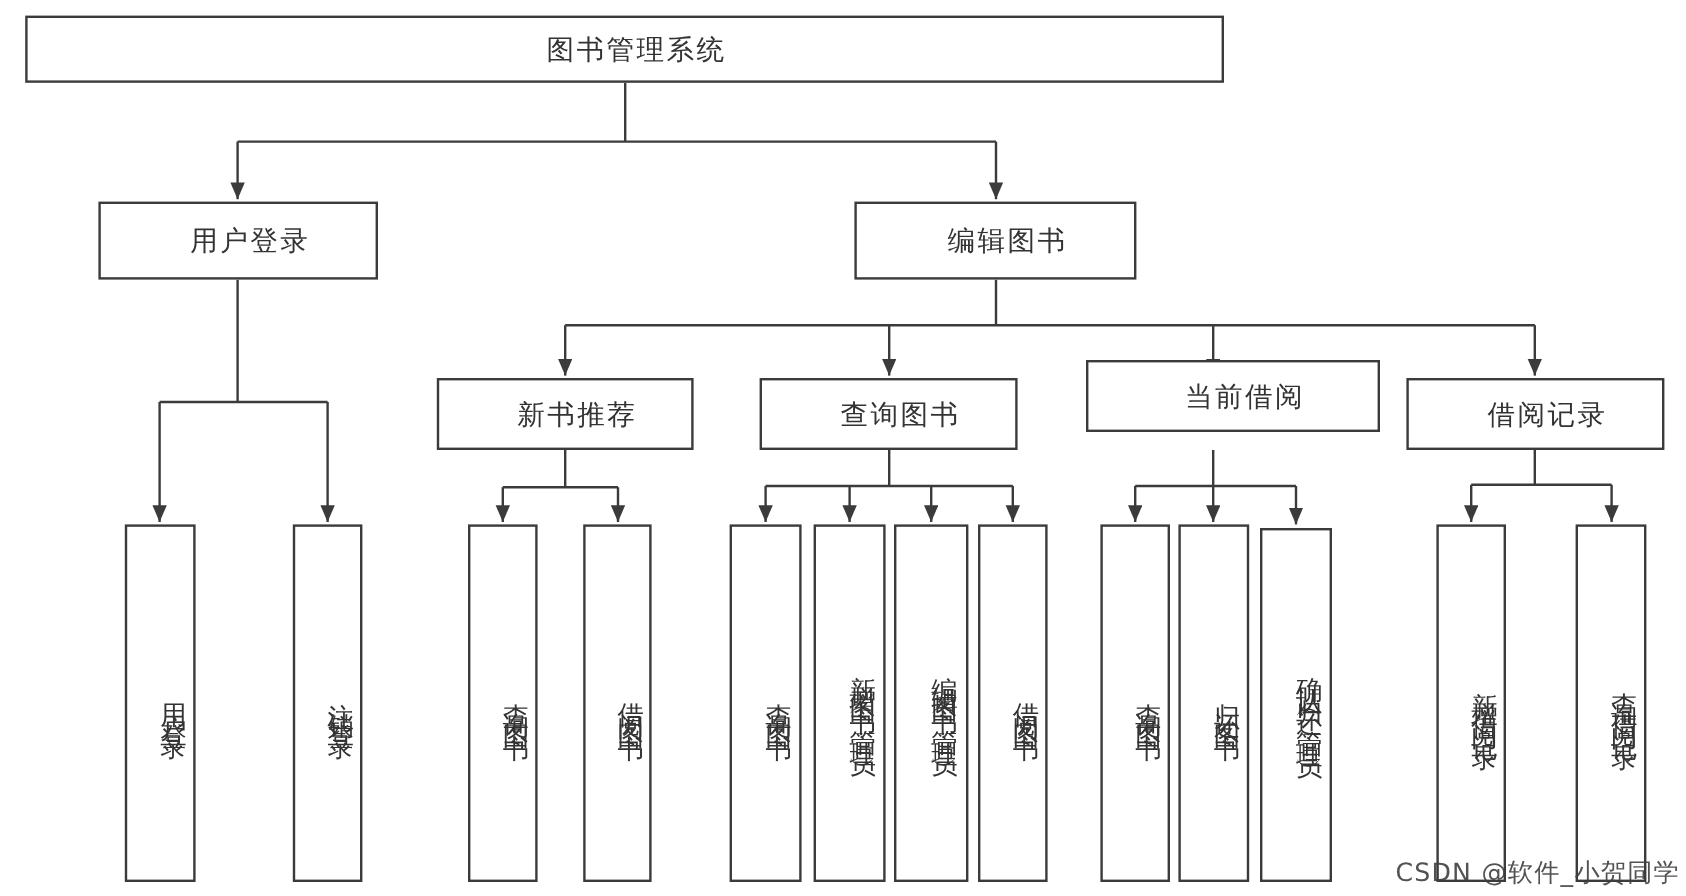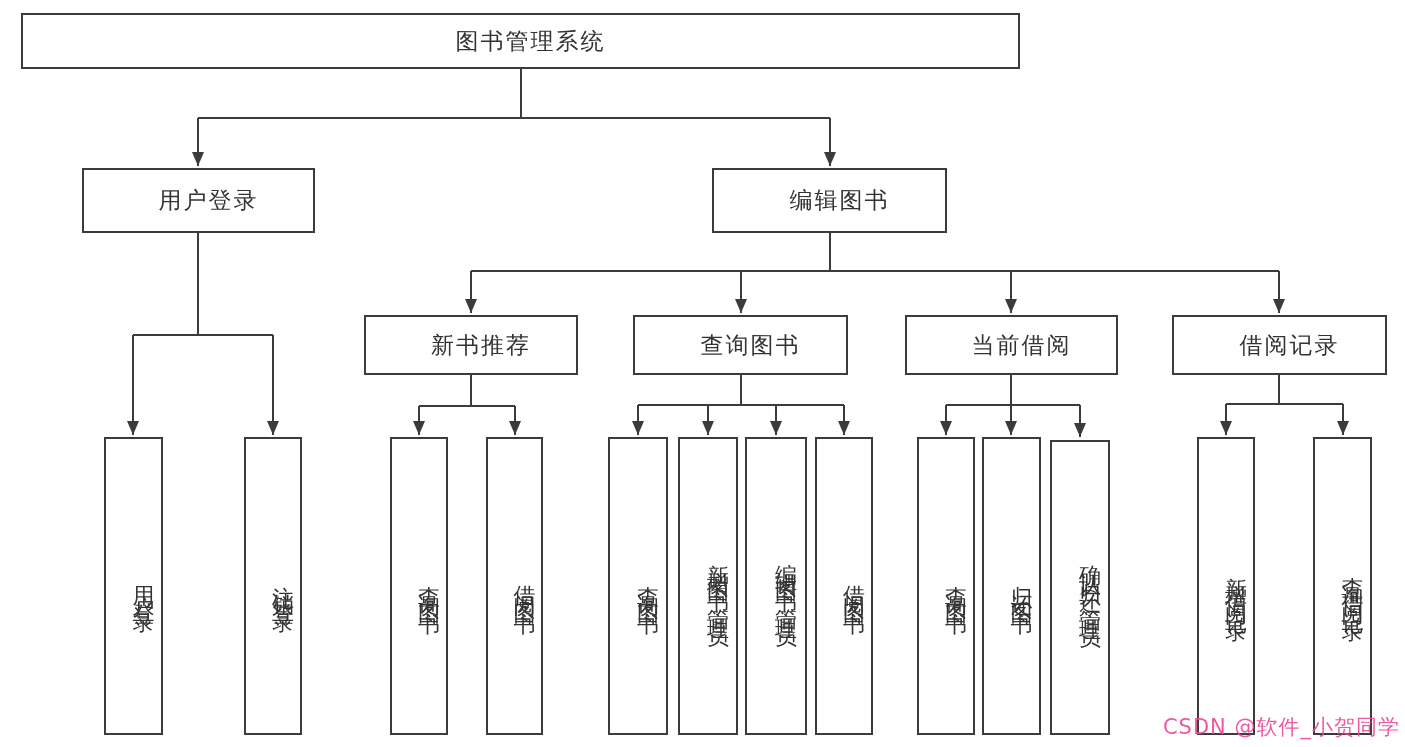--- a/index.html
+++ b/index.html
@@ -32,21 +32,21 @@
     text-orientation:mixed;
     font-size:22px;
     letter-spacing:9px;
     line-height:1;
     white-space:normal;
   }
   .watermark{
     position:absolute;
     right:5px;top:713px;
     font-size:21px;
-    color:#ec4899;
+    color:#404040;
     opacity:.9;
     letter-spacing:1px;
     z-index:5;
   }
 </style>
 </head>
 <body>
 
 <div class="canvas">
 
@@ -100,21 +100,21 @@
     </g>
   </svg>
 
   <div class="node" style="left:21px;top:13px;width:999px;height:56px;">图书管理系统</div>
 
   <div class="node" style="left:82px;top:168px;width:233px;height:65px;">用户登录</div>
   <div class="node" style="left:712px;top:168px;width:235px;height:65px;">编辑图书</div>
 
   <div class="node" style="left:364px;top:315px;width:214px;height:60px;">新书推荐</div>
   <div class="node" style="left:633px;top:315px;width:215px;height:60px;">查询图书</div>
-  <div class="node" style="left:905px;top:315px;width:213px;height:60px;">当前借阅</div>
+  <div class="node" style="left:905px;top:300px;width:245px;height:60px;">当前借阅</div>
   <div class="node" style="left:1172px;top:315px;width:215px;height:60px;">借阅记录</div>
 
   <div class="node vnode" style="left:104px;top:437px;width:59px;height:298px;">用户登录</div>
   <div class="node vnode" style="left:244px;top:437px;width:58px;height:298px;">注销登录</div>
 
   <div class="node vnode" style="left:390px;top:437px;width:58px;height:298px;">查询图书</div>
   <div class="node vnode" style="left:486px;top:437px;width:57px;height:298px;">借阅图书</div>
 
   <div class="node vnode" style="left:608px;top:437px;width:60px;height:298px;">查询图书</div>
   <div class="node vnode" style="left:678px;top:437px;width:60px;height:298px;">新增图书（管理员）</div>

